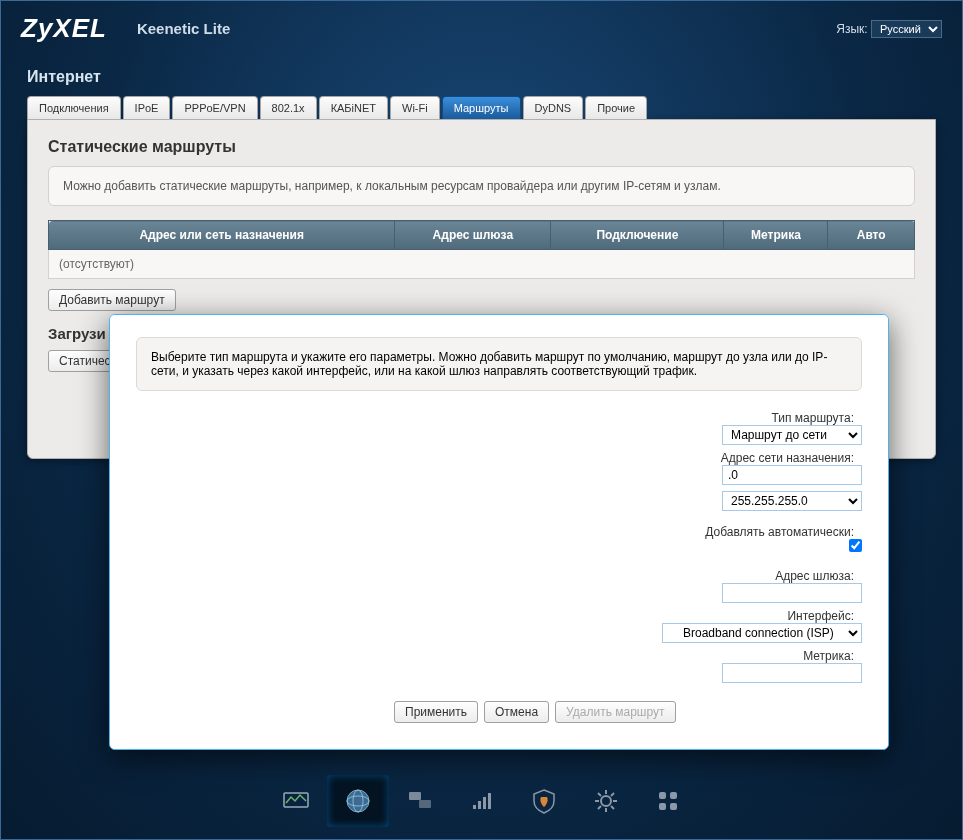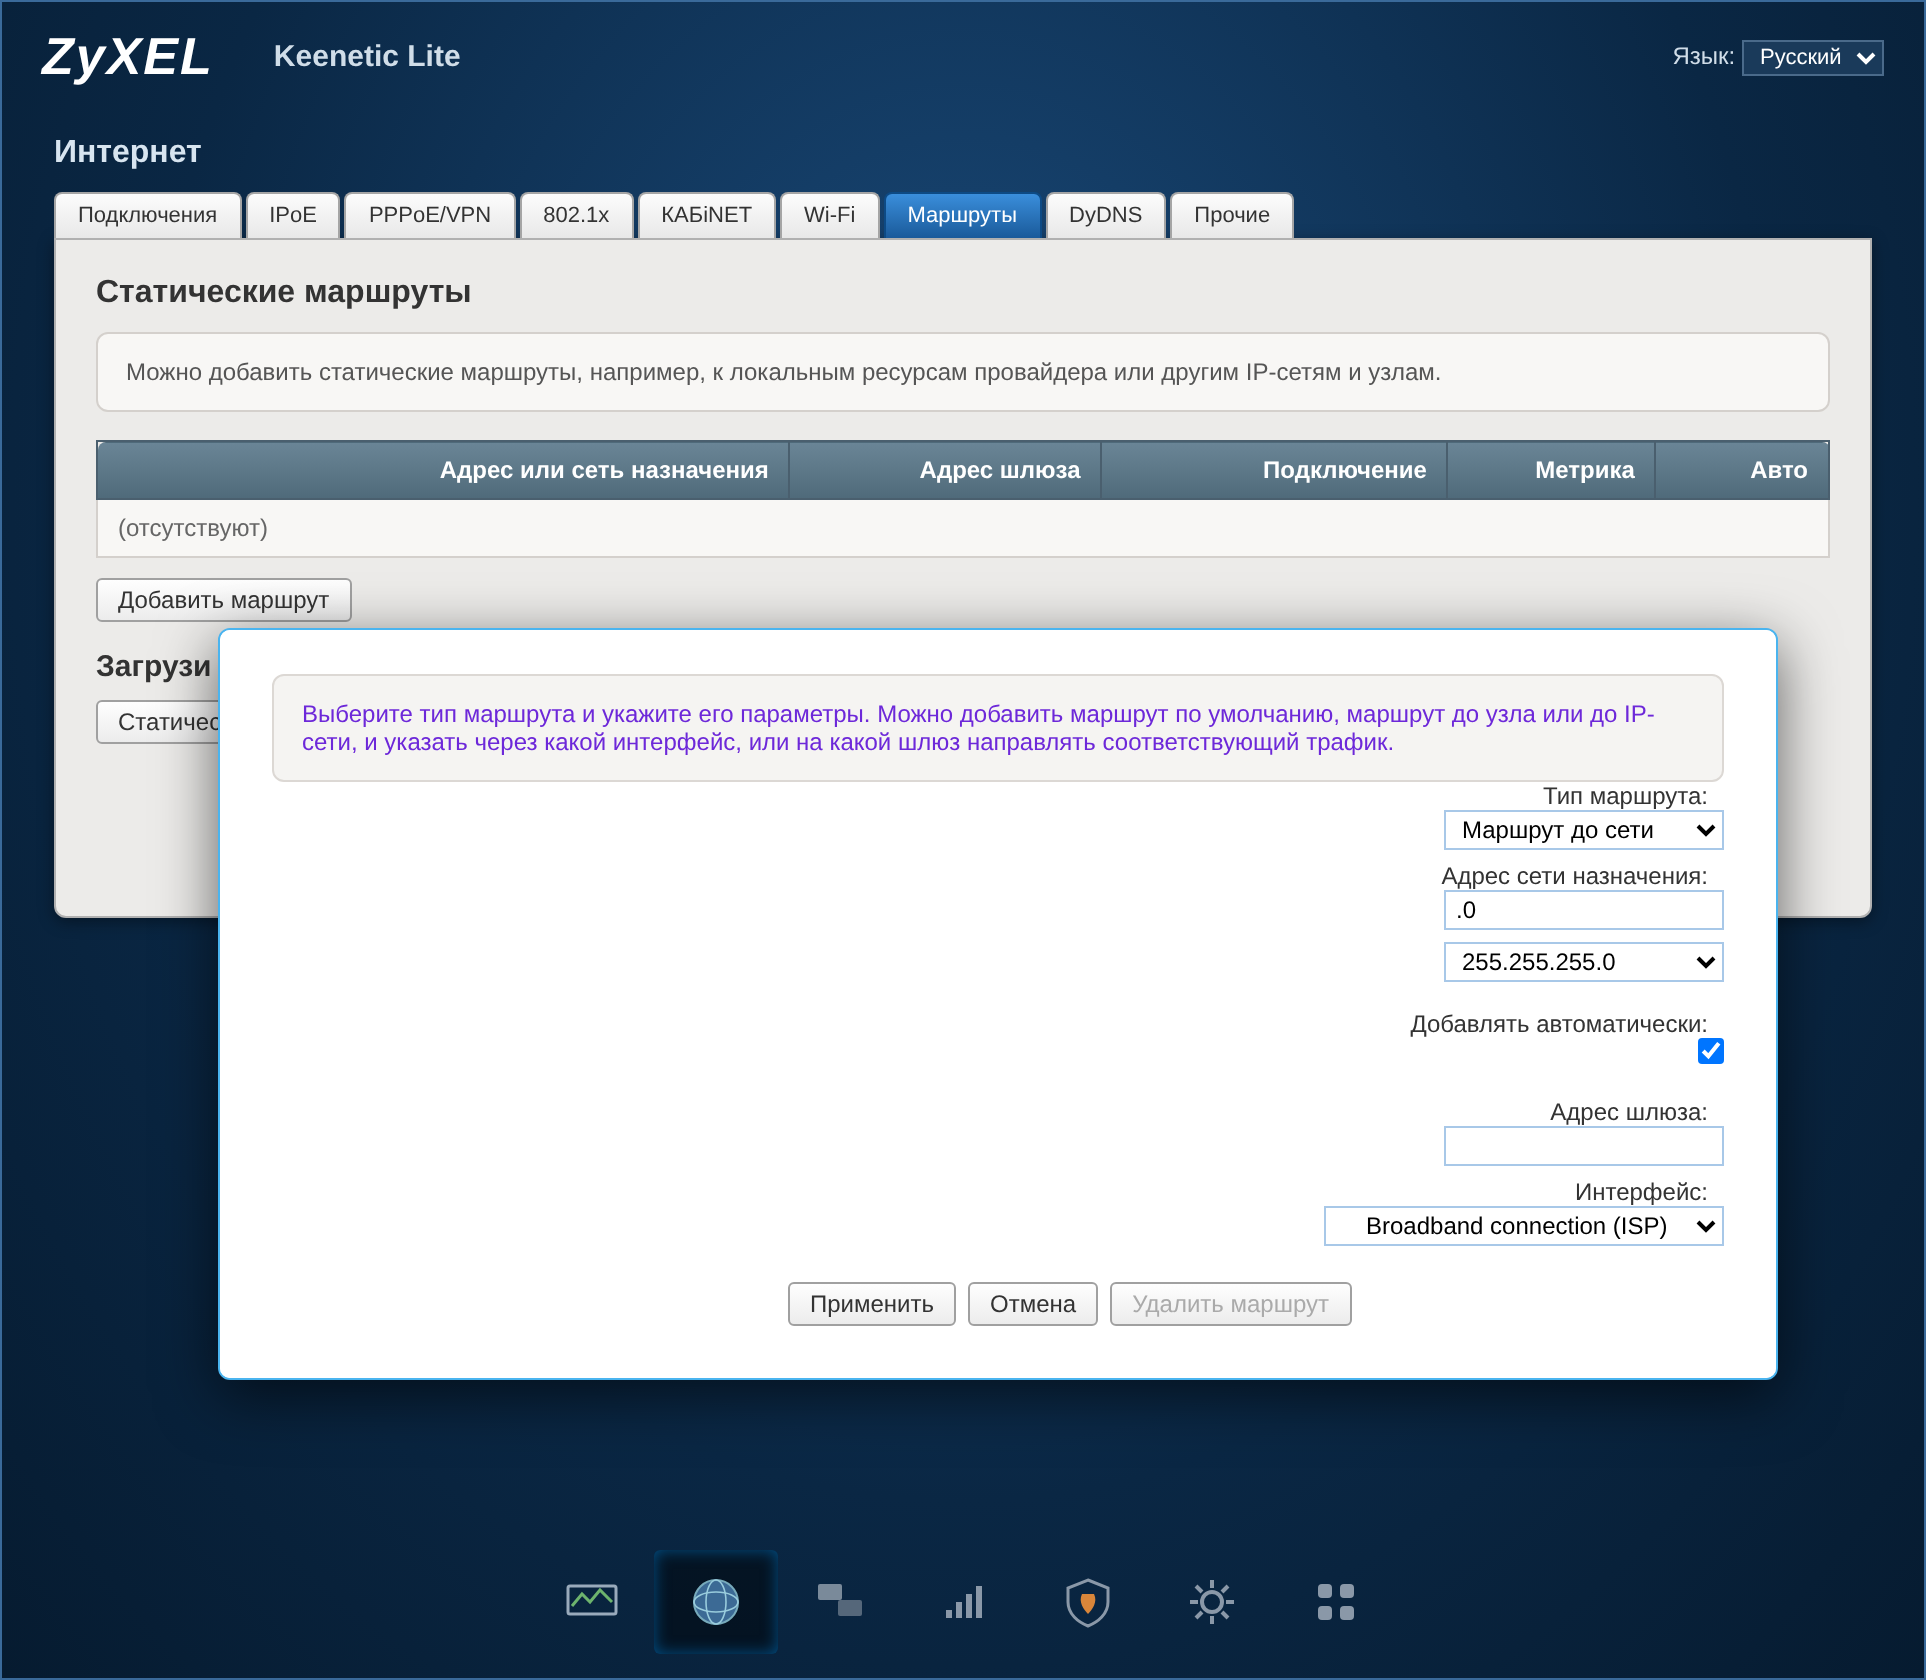--- a/index.html
+++ b/index.html
@@ -103,21 +103,21 @@
 .routes-table {
   width: 100%;
   border-collapse: collapse;
   margin-bottom: 10px;
 }
 .routes-table thead th {
   background: linear-gradient(#6a8596,#4f6a7a);
   color: #fff;
   font-size: 12px;
   font-weight: bold;
-  text-align: right;
+  text-align: center;
   padding: 7px 10px;
   border: 1px solid #4a5f6e;
 }
 .routes-table thead th:first-child { border-radius: 4px 0 0 0; }
 .routes-table thead th:last-child { border-radius: 0 4px 0 0; }
 .routes-table tbody td {
   background: #f8f7f5;
   border: 1px solid #d4d0cc;
   padding: 7px 10px;
   color: #666;
@@ -174,21 +174,22 @@
 .dialog-body {
   padding: 22px 26px 26px;
   background: #fff;
 }
 .dialog-info {
   background: #f5f4f2;
   border: 1px solid #dcd8d4;
   border-radius: 6px;
   padding: 12px 14px;
   font-size: 12px;
-  color: #6d28d9;
+  color: #000000;
+  margin-bottom: 20px;
 }
 .form-row {
   display: flex;
   align-items: flex-end;
   margin-bottom: 6px;
   flex-direction: column;
 }
 .form-row.gap-top { margin-top: 14px; }
 .form-label {
   width: 250px;
@@ -338,20 +339,26 @@
         </div>
       </div>
       <div class="form-row">
         <div class="form-label">Интерфейс:</div>
         <div class="form-control">
           <select class="wide">
             <option>Broadband connection (ISP)</option>
           </select>
         </div>
       </div>
+      <div class="form-row">
+        <div class="form-label">Метрика:</div>
+        <div class="form-control">
+          <input type="text" value="" style="">
+        </div>
+      </div>
 
       <div class="dialog-buttons">
         <button class="std-btn">Применить</button>
         <button class="std-btn">Отмена</button>
         <button class="std-btn" disabled="">Удалить маршрут</button>
       </div>
     </div>
   </div>
 
   <div class="dock">

